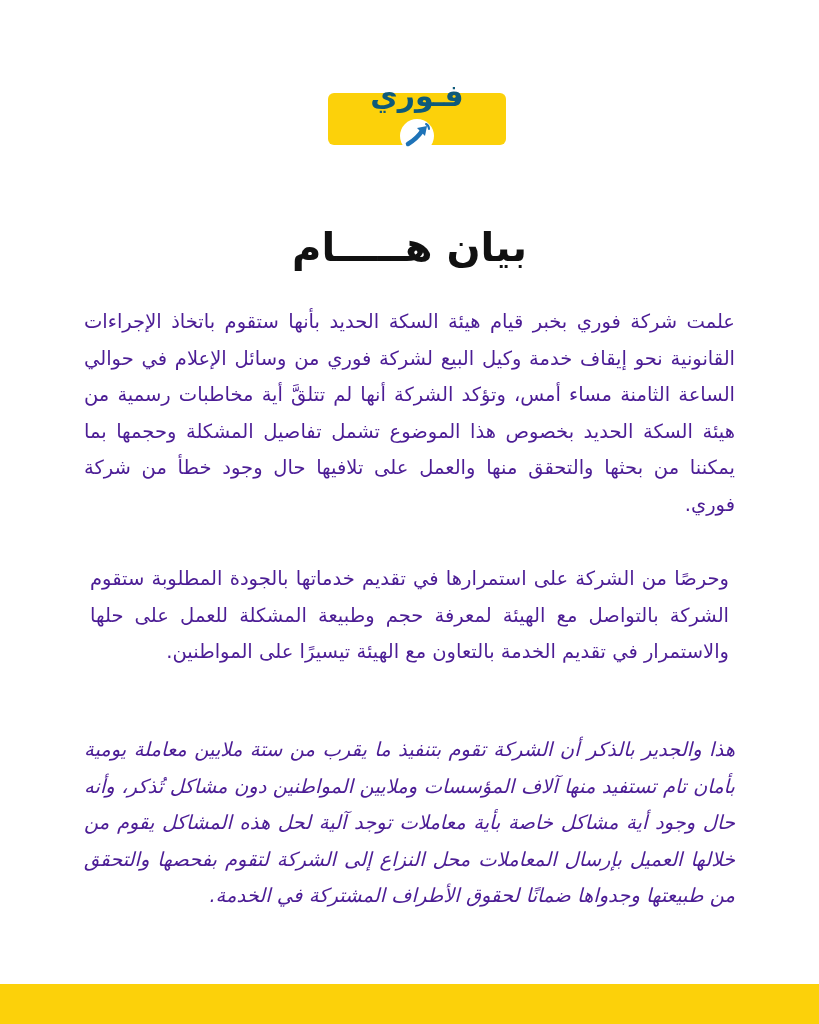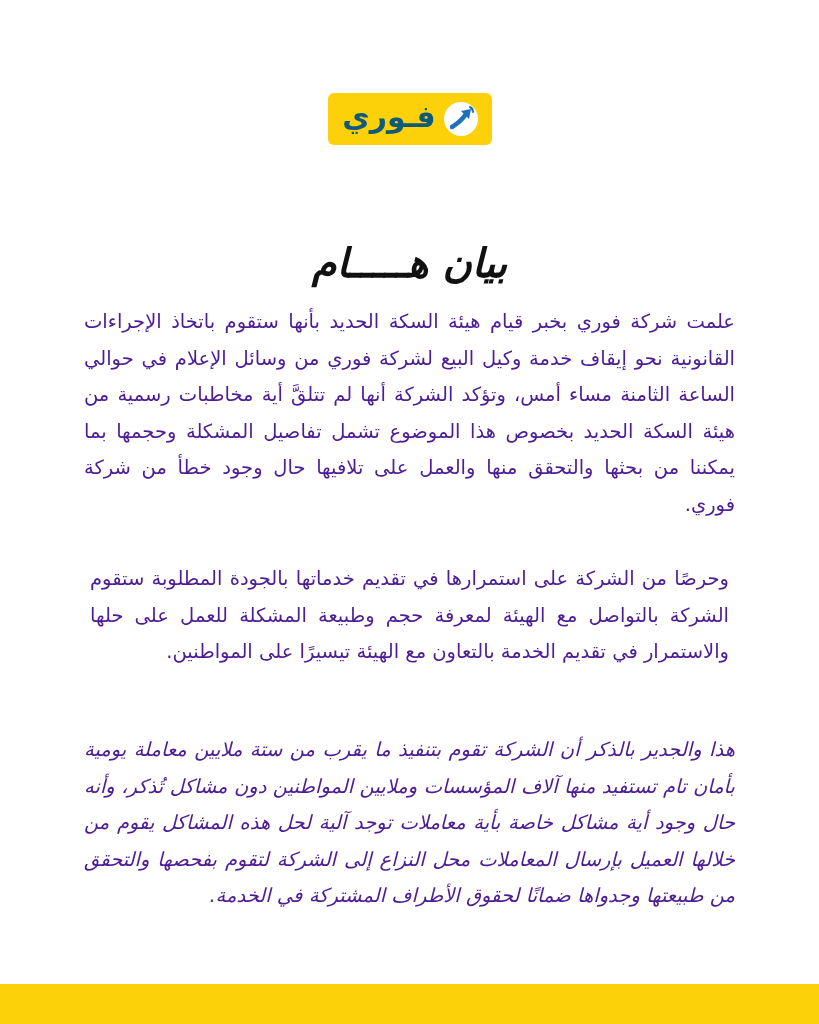--- a/index.html
+++ b/index.html
@@ -12,26 +12,26 @@
       height: 1024px;
       position: relative;
       overflow: hidden;
       font-family: "DejaVu Sans", sans-serif;
       color: #111111;
     }
     .logo {
       position: absolute;
       left: 328px;
       top: 93px;
-      width: 164px;
+      width: 178px;
       height: 52px;
       background: #FCD10A;
       border-radius: 6px;
       display: flex;
-      flex-direction: row;
+      flex-direction: column;
       align-items: center;
       justify-content: center;
       gap: 8px;
       box-sizing: border-box;
       padding: 0 10px;
     }
     .logo-word {
       font-family: "DejaVu Sans", sans-serif;
       font-weight: bold;
       font-size: 30px;
@@ -97,19 +97,19 @@
   <span class="logo-word">فـوري</span>
   <span class="logo-mark">
     <svg width="34" height="34" viewBox="0 0 34 34">
       <path d="M8 25 C 13 22, 18 18, 22 12" stroke="#1E73B8" stroke-width="4.5" fill="none" stroke-linecap="round"></path>
       <polygon points="17,9 27,7 25,17" fill="#1E73B8"></polygon>
       <path d="M26 5 C 28 6, 29 8, 29 10" stroke="#1E73B8" stroke-width="2" fill="none" stroke-linecap="round"></path>
     </svg>
   </span>
 </div>
 
-<h1 class="title" style="margin:16px;font-style:italic;">بيان هـــــام</h1>
+<h1 class="title" style="margin:0;">بيان هـــــام</h1>
 
 <p class="body-text p1" style="margin:0;">علمت شركة فوري بخبر قيام هيئة السكة الحديد بأنها ستقوم باتخاذ الإجراءات القانونية نحو إيقاف خدمة وكيل البيع لشركة فوري من وسائل الإعلام في حوالي الساعة الثامنة مساء أمس، وتؤكد الشركة أنها لم تتلقَّ أية مخاطبات رسمية من هيئة السكة الحديد بخصوص هذا الموضوع تشمل تفاصيل المشكلة وحجمها بما يمكننا من بحثها والتحقق منها والعمل على تلافيها حال وجود خطأ من شركة فوري.</p>
 <p class="body-text p2" style="margin:6px;">وحرصًا من الشركة على استمرارها في تقديم خدماتها بالجودة المطلوبة ستقوم الشركة بالتواصل مع الهيئة لمعرفة حجم وطبيعة المشكلة للعمل على حلها والاستمرار في تقديم الخدمة بالتعاون مع الهيئة تيسيرًا على المواطنين.</p>
 <p class="body-text p3" style="margin:0;">هذا والجدير بالذكر أن الشركة تقوم بتنفيذ ما يقرب من ستة ملايين معاملة يومية بأمان تام تستفيد منها آلاف المؤسسات وملايين المواطنين دون مشاكل تُذكر، وأنه حال وجود أية مشاكل خاصة بأية معاملات توجد آلية لحل هذه المشاكل يقوم من خلالها العميل بإرسال المعاملات محل النزاع إلى الشركة لتقوم بفحصها والتحقق من طبيعتها وجدواها ضمانًا لحقوق الأطراف المشتركة في الخدمة.</p>
 
 <div class="bottom-bar"></div>
 
 </body></html>

